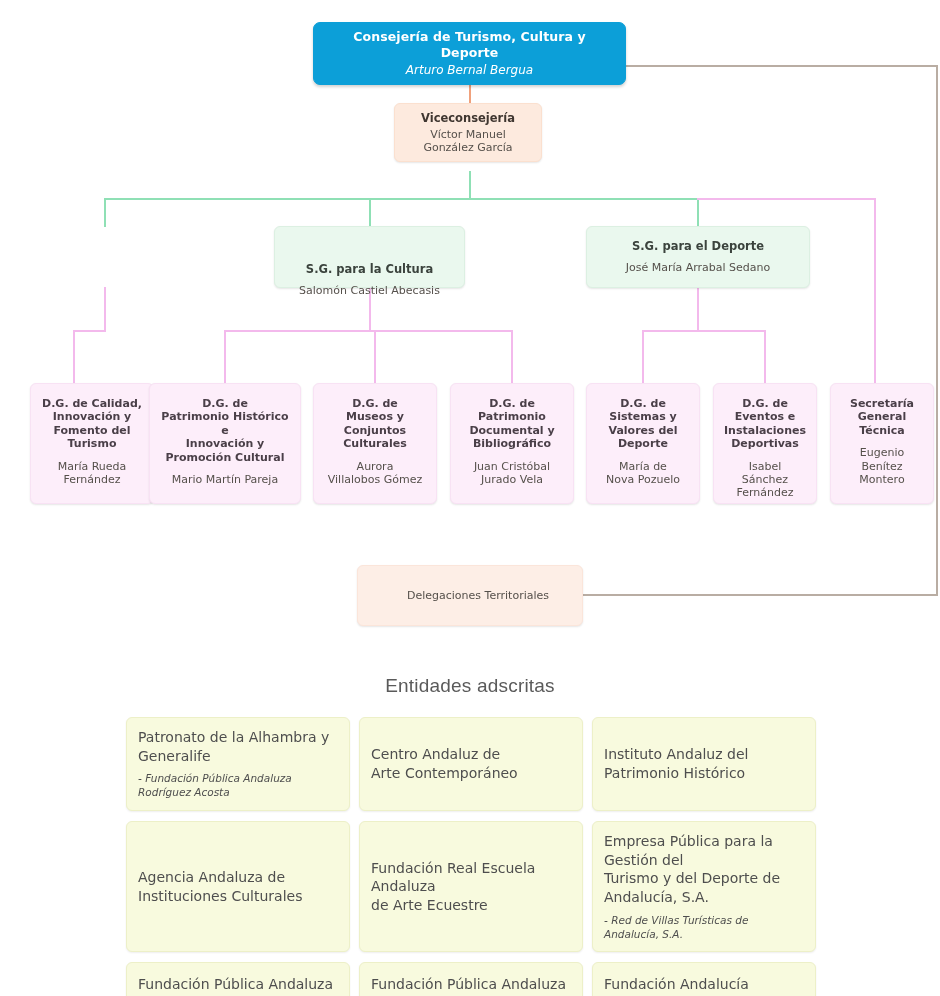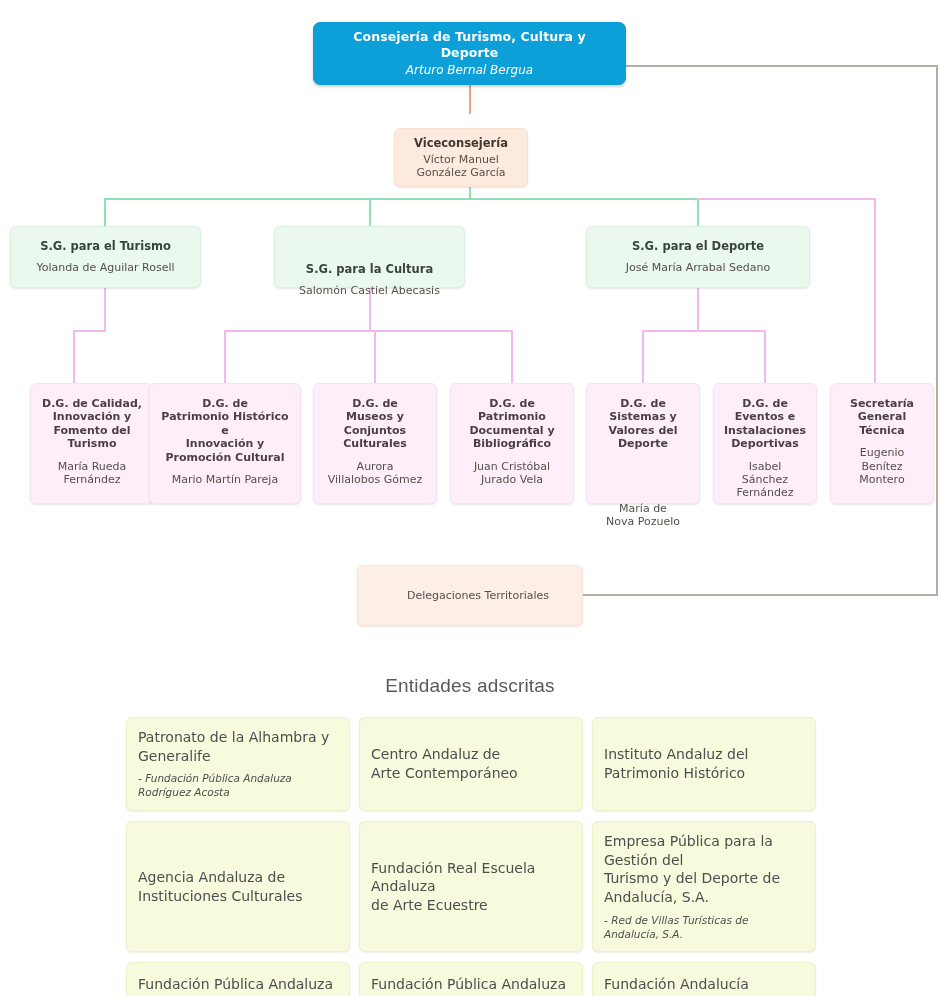--- a/index.html
+++ b/index.html
@@ -66,22 +66,22 @@
     letter-spacing: 0.1px;
     margin-bottom: 3px;
   }
   #node-consejeria .n-person {
     font-size: 12px;
     font-style: italic;
   }
 
   
   #node-vice {
-    left: 394px; top: 128px;
-    width: 134px; height: 59px;
+    left: 394px; top: 103px;
+    width: 148px; height: 59px;
     background: #fdeade;
     border: 1px solid #fbe0cf;
     color: #4d4237;
   }
   #node-vice .n-title { font-size: 11.5px; margin-bottom: 3px; color:#3f3630;}
   #node-vice .n-person { font-size: 11px; color: #55504b; }
 
   
   .node.sg {
     background: #eaf8ee;
@@ -222,24 +222,20 @@
     <div class="n-title" style="white-space: pre-line;">Consejería de Turismo, Cultura y Deporte</div>
     <div class="n-person" style="white-space: pre-line;">Arturo Bernal Bergua</div>
   </div>
 
   <div class="node" id="node-vice">
     <div class="n-title" style="white-space: pre-line;">Viceconsejería</div>
     <div class="n-person multiline" style="white-space: pre-line;">Víctor Manuel
 González García</div>
   </div>
 
-  <div class="node sg" id="node-sg-turismo">
-    <div class="n-title" style="white-space: pre-line;">S.G. para el Turismo</div>
-    <div class="n-person" style="white-space: pre-line;">Yolanda de Aguilar Rosell</div>
-  </div>
 
   <div class="node sg" id="node-sg-cultura">
     <div class="n-title" style="white-space: pre-line; margin-top: 45px;">S.G. para la Cultura</div>
     <div class="n-person" style="white-space: pre-line;">Salomón Castiel Abecasis</div>
   </div>
 
   <div class="node sg" id="node-sg-deporte">
     <div class="n-title" style="white-space: pre-line;">S.G. para el Deporte</div>
     <div class="n-person" style="white-space: pre-line;">José María Arrabal Sedano</div>
   </div>
@@ -277,21 +273,21 @@
 Bibliográfico</div>
     <div class="n-person multiline" style="white-space: pre-line;">Juan Cristóbal
 Jurado Vela</div>
   </div>
 
   <div class="node dg" id="node-dg-sistemas">
     <div class="n-title multiline" style="white-space: pre-line;">D.G. de
 Sistemas y
 Valores del
 Deporte</div>
-    <div class="n-person multiline" style="white-space: pre-line; margin-top: 42px;">María de
+    <div class="n-person multiline" style="white-space: pre-line;">María de
 Nova Pozuelo</div>
   </div>
 
   <div class="node dg" id="node-dg-eventos">
     <div class="n-title multiline" style="white-space: pre-line;">D.G. de
 Eventos e
 Instalaciones
 Deportivas</div>
     <div class="n-person multiline" style="white-space: pre-line;">Isabel Sánchez
 Fernández</div>

